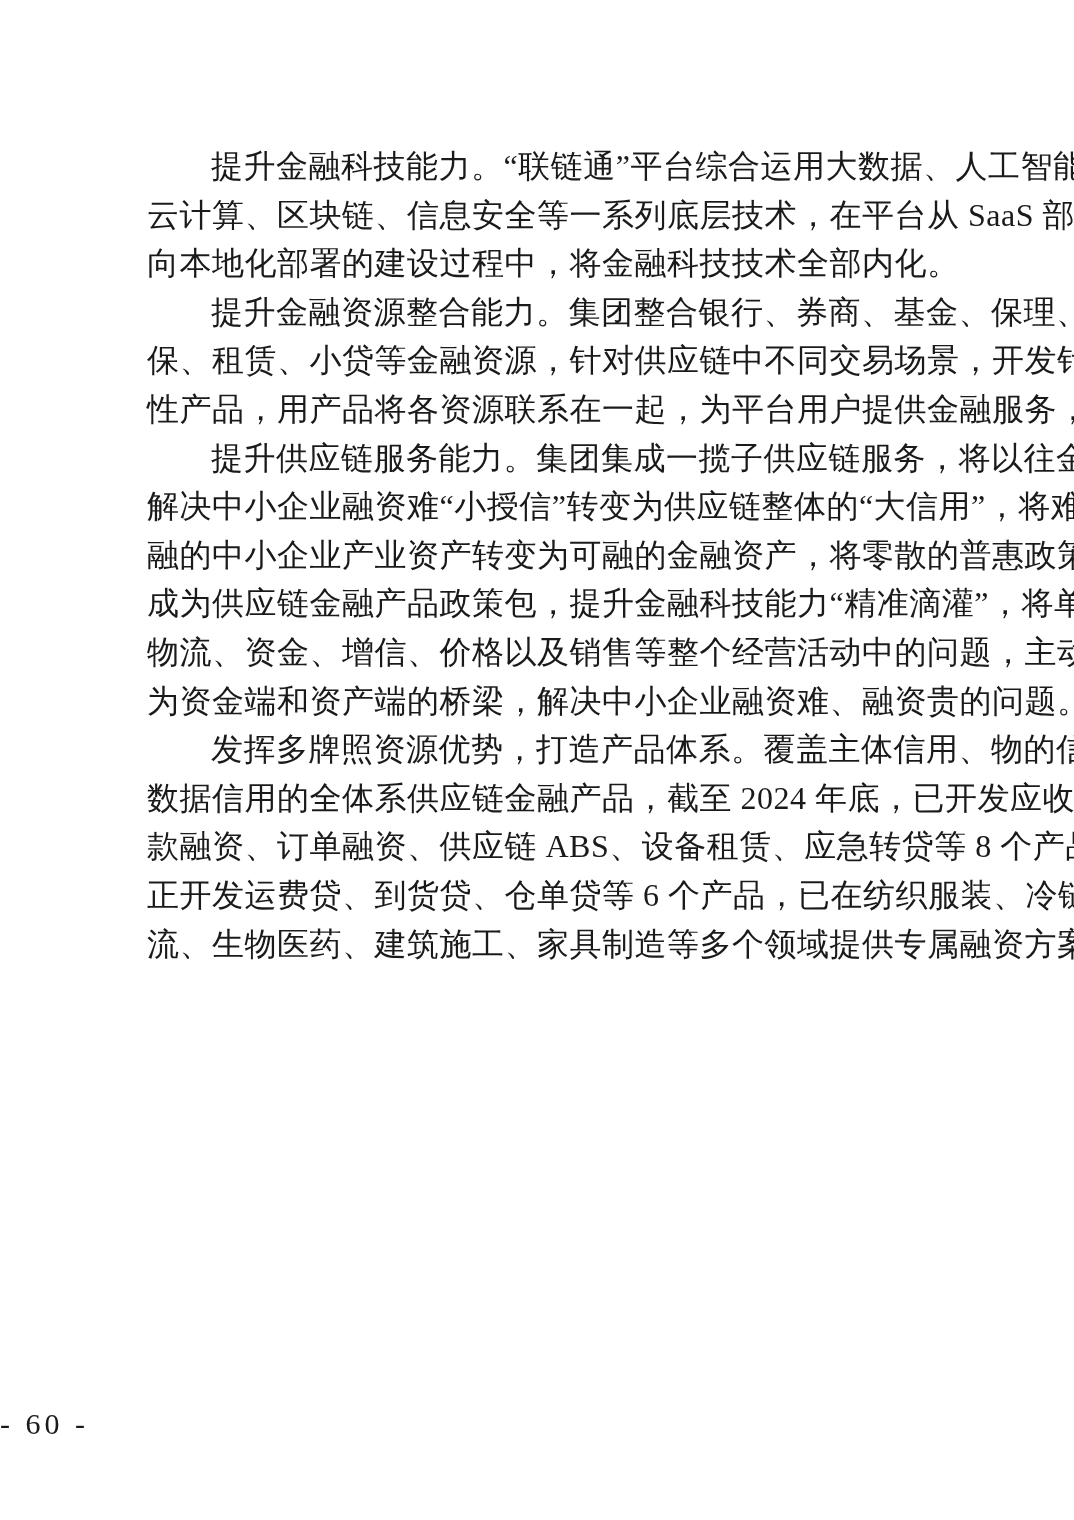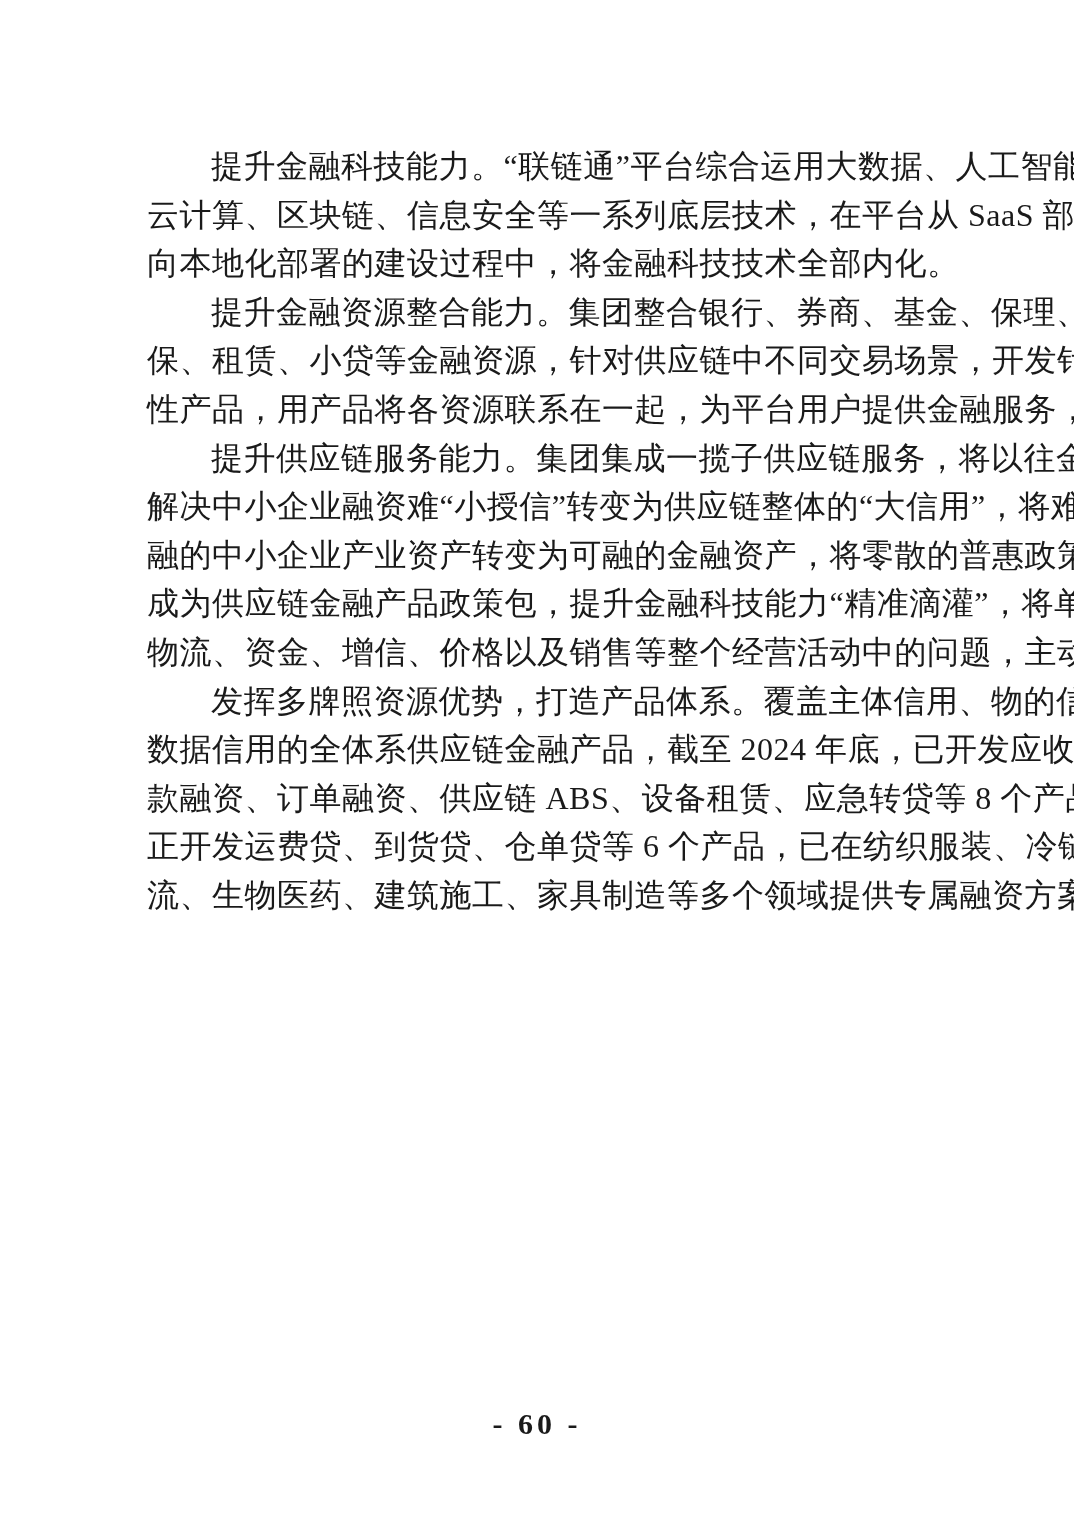--- a/index.html
+++ b/index.html
@@ -47,26 +47,25 @@
   .line.last {
     text-align: center;
     text-align-last: auto;
     white-space: nowrap;
   }
   .page-number {
     position: absolute;
     left: 0;
     top: 1406px;
     width: 1074px;
-    text-align: center;
+    text-align: left;
     font-size: 30px;
     line-height: 36px;
     letter-spacing: 4px;
     color: #1a1a1a;
-    font-weight: bold;
   }
 </style>
 </head>
 <body>
 
 <div class="page">
   <div class="text-block">
       <div class="para">
         <div class="line first">提升金融科技能力。“联链通”平台综合运用大数据、人工智能、</div>
         <div class="line">云计算、区块链、信息安全等一系列底层技术，在平台从 SaaS 部署</div>
@@ -76,20 +75,21 @@
         <div class="line first">提升金融资源整合能力。集团整合银行、券商、基金、保理、担</div>
         <div class="line">保、租赁、小贷等金融资源，针对供应链中不同交易场景，开发针对</div>
         <div class="line">性产品，用产品将各资源联系在一起，为平台用户提供金融服务，为</div>
       </div>
       <div class="para">
         <div class="line first">提升供应链服务能力。集团集成一揽子供应链服务，将以往金融</div>
         <div class="line">解决中小企业融资难“小授信”转变为供应链整体的“大信用”，将难</div>
         <div class="line">融的中小企业产业资产转变为可融的金融资产，将零散的普惠政策集</div>
         <div class="line">成为供应链金融产品政策包，提升金融科技能力“精准滴灌”，将单</div>
         <div class="line">物流、资金、增信、价格以及销售等整个经营活动中的问题，主动成</div>
+        <div class="line last">为资金端和资产端的桥梁，解决中小企业融资难、融资贵的问题。</div>
       </div>
       <div class="para">
         <div class="line first">发挥多牌照资源优势，打造产品体系。覆盖主体信用、物的信用、</div>
         <div class="line">数据信用的全体系供应链金融产品，截至 2024 年底，已开发应收账</div>
         <div class="line">款融资、订单融资、供应链 ABS、设备租赁、应急转贷等 8 个产品，</div>
         <div class="line">正开发运费贷、到货贷、仓单贷等 6 个产品，已在纺织服装、冷链物</div>
         <div class="line last">流、生物医药、建筑施工、家具制造等多个领域提供专属融资方案。</div>
       </div>
     </div>
   <div class="page-number">- 60 -</div>

